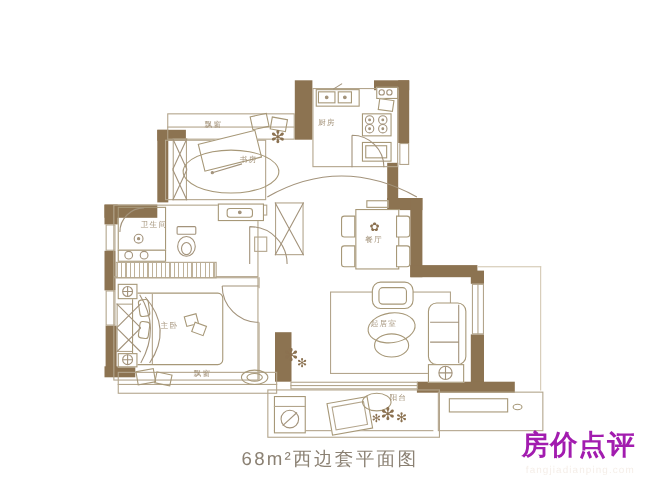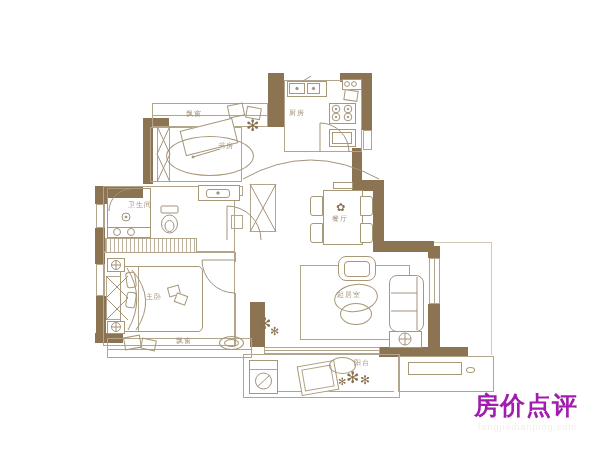--- a/index.html
+++ b/index.html
@@ -207,15 +207,16 @@
   <div class="lbl" style="left:186px;top:110px">飘窗</div>
   <div class="lbl" style="left:218px;top:142px">书房</div>
   <div class="lbl" style="left:289px;top:109px">厨房</div>
   <div class="lbl" style="left:128px;top:201px">卫生间</div>
   <div class="lbl" style="left:332px;top:215px">餐厅</div>
   <div class="lbl" style="left:146px;top:293px">主卧</div>
   <div class="lbl" style="left:337px;top:291px">起居室</div>
   <div class="lbl" style="left:176px;top:337px">飘窗</div>
   <div class="lbl" style="left:354px;top:359px">阳台</div>
 
+  <div id="caption">68m²西边套平面图</div>
   <div id="wm">房价点评</div>
   <div id="wm-sub">fangjiadianping.com</div>
 </div>
 
 </body></html>

